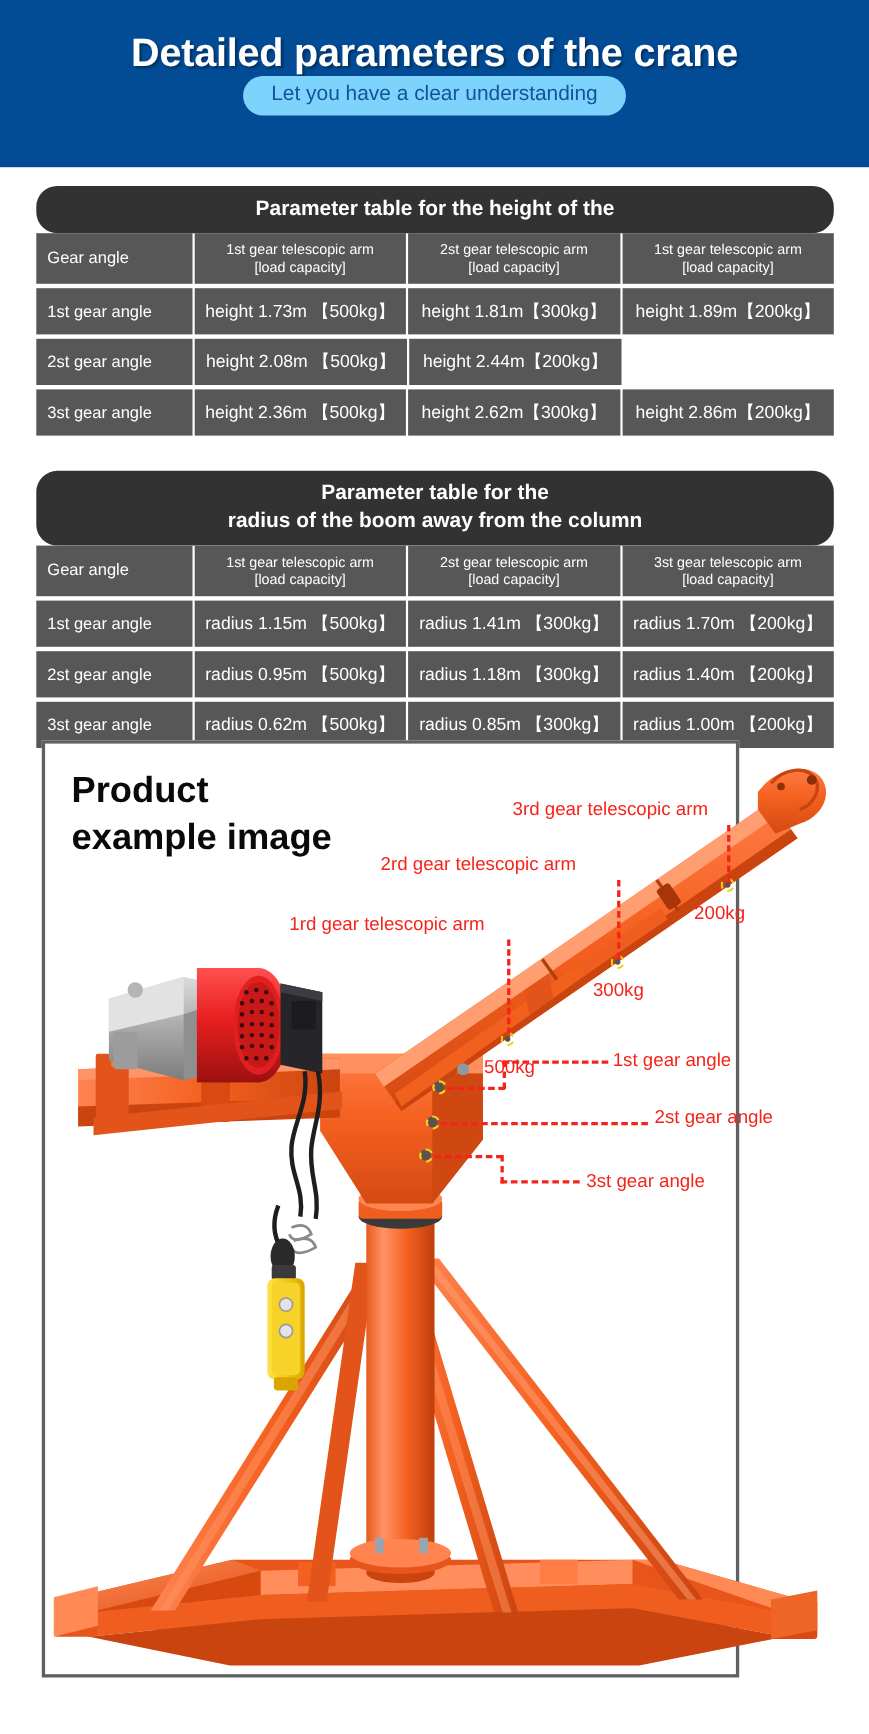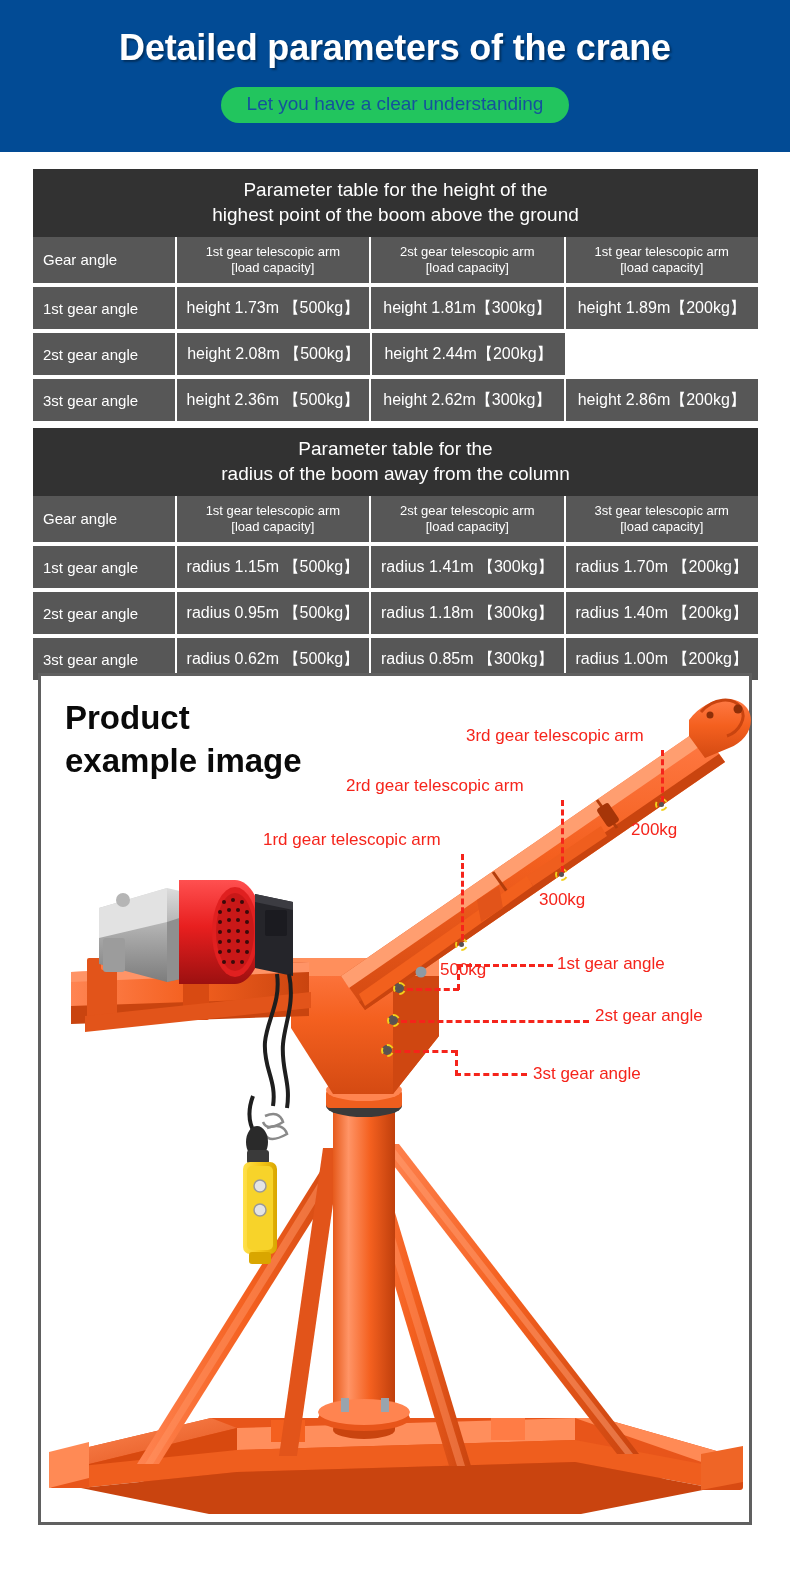--- a/index.html
+++ b/index.html
@@ -19,36 +19,37 @@
     display: flex; flex-direction: column; align-items: center;
   }
   .hero-title {
     margin-top: 27px;
     font-size: 36px; font-weight: bold; color: #ffffff;
     letter-spacing: -0.2px;
     text-shadow: 2px 2px 2px rgba(0,0,0,0.35);
     white-space: nowrap;
   }
   .hero-pill {
-    margin-top: 18px;
-    background: #22c55e; color: #14529c;
+    margin-top: 0;
+    background: #7dd3fc; color: #14529c;
     border-radius: 18px;
     padding: 6px 26px 8px 26px;
     font-size: 19px; font-weight: 500;
     white-space: nowrap;
   }
 
   
   .tbl { position: absolute; left: 33px; width: 725px; }
   .tbl-title {
     background: #323232; color: #ffffff;
     text-align: center;
-    font-size: 19px; font-weight: normal;
+    font-size: 19px; font-weight: bold;
     line-height: 25px;
     padding: 8px 4px 10px 4px;
+    border-radius: 19px;
   }
   .trow { display: flex; width: 100%; }
   .trow + .trow { margin-top: 4px; }
   .tbl-head.trow { margin-top: 0; align-items: flex-end; }
   .cell {
     background: #575757; color: #ffffff;
     display: flex; align-items: center; justify-content: center;
     text-align: center;
     padding: 4px 5px;
   }
@@ -56,21 +57,21 @@
   .cell.c1, .cell.c2, .cell.c3 { width: 193px; margin-left: 2px; }
   .tbl-head .cell { height: 46px; font-size: 13px; line-height: 16px; }
   .tbl-head .cell.c0 { font-size: 15px; }
   .tbl-body .cell { height: 42px; font-size: 16px; }
   .tbl-body .cell.c0 { font-size: 15px; }
   .head-sub { display: block; }
 
   
   .product-frame {
     position: absolute; left: 38px; top: 673px;
-    width: 714px; height: 852px;
+    width: 634px; height: 852px;
     background: #ffffff;
     border: 3px solid #606060;
   }
   .product-title {
     position: absolute; left: 24px; top: 20px;
     font-size: 33px; font-weight: bold; color: #0a0a0a;
     line-height: 43px;
   }
 
   
@@ -117,21 +118,20 @@
 <div class="page">
 
   <div class="hero">
     <div class="hero-title">Detailed parameters of the crane</div>
     <div class="hero-pill">Let you have a clear understanding</div>
   </div>
 
   <div class="tbl" style="top:169px;">
     <div class="tbl-title">
       <span>Parameter table for the height of the</span><br>
-      <span>highest point of the boom above the ground</span>
     </div>
     <div class="trow tbl-head">
       <div class="cell c0">
         <span>Gear angle</span>
       </div>
       <div class="cell c1">
         <div>
           <span class="head-sub">1st gear telescopic arm</span>
           <span class="head-sub">[load capacity]</span>
         </div>

